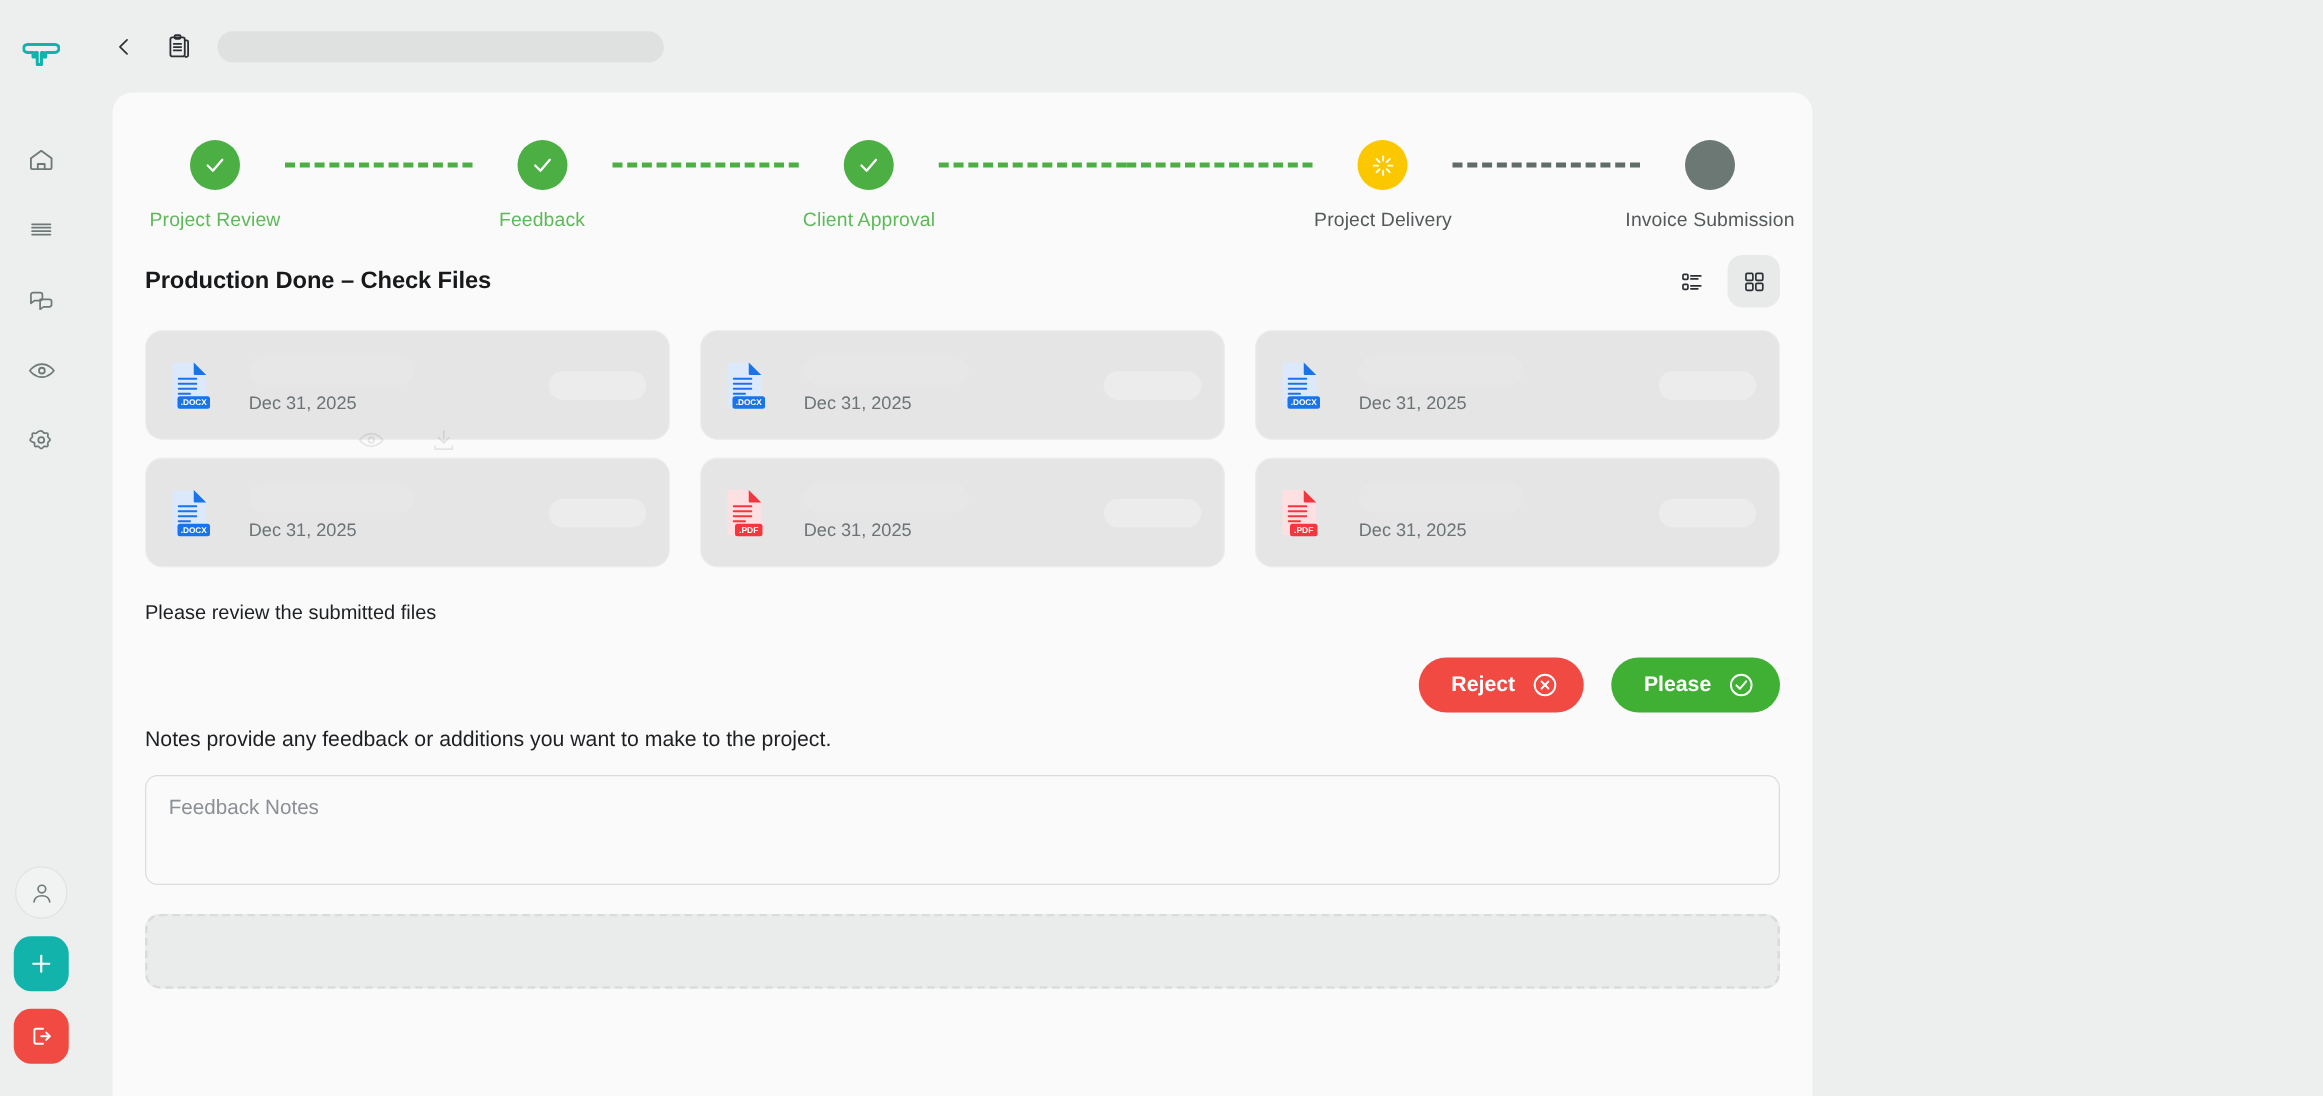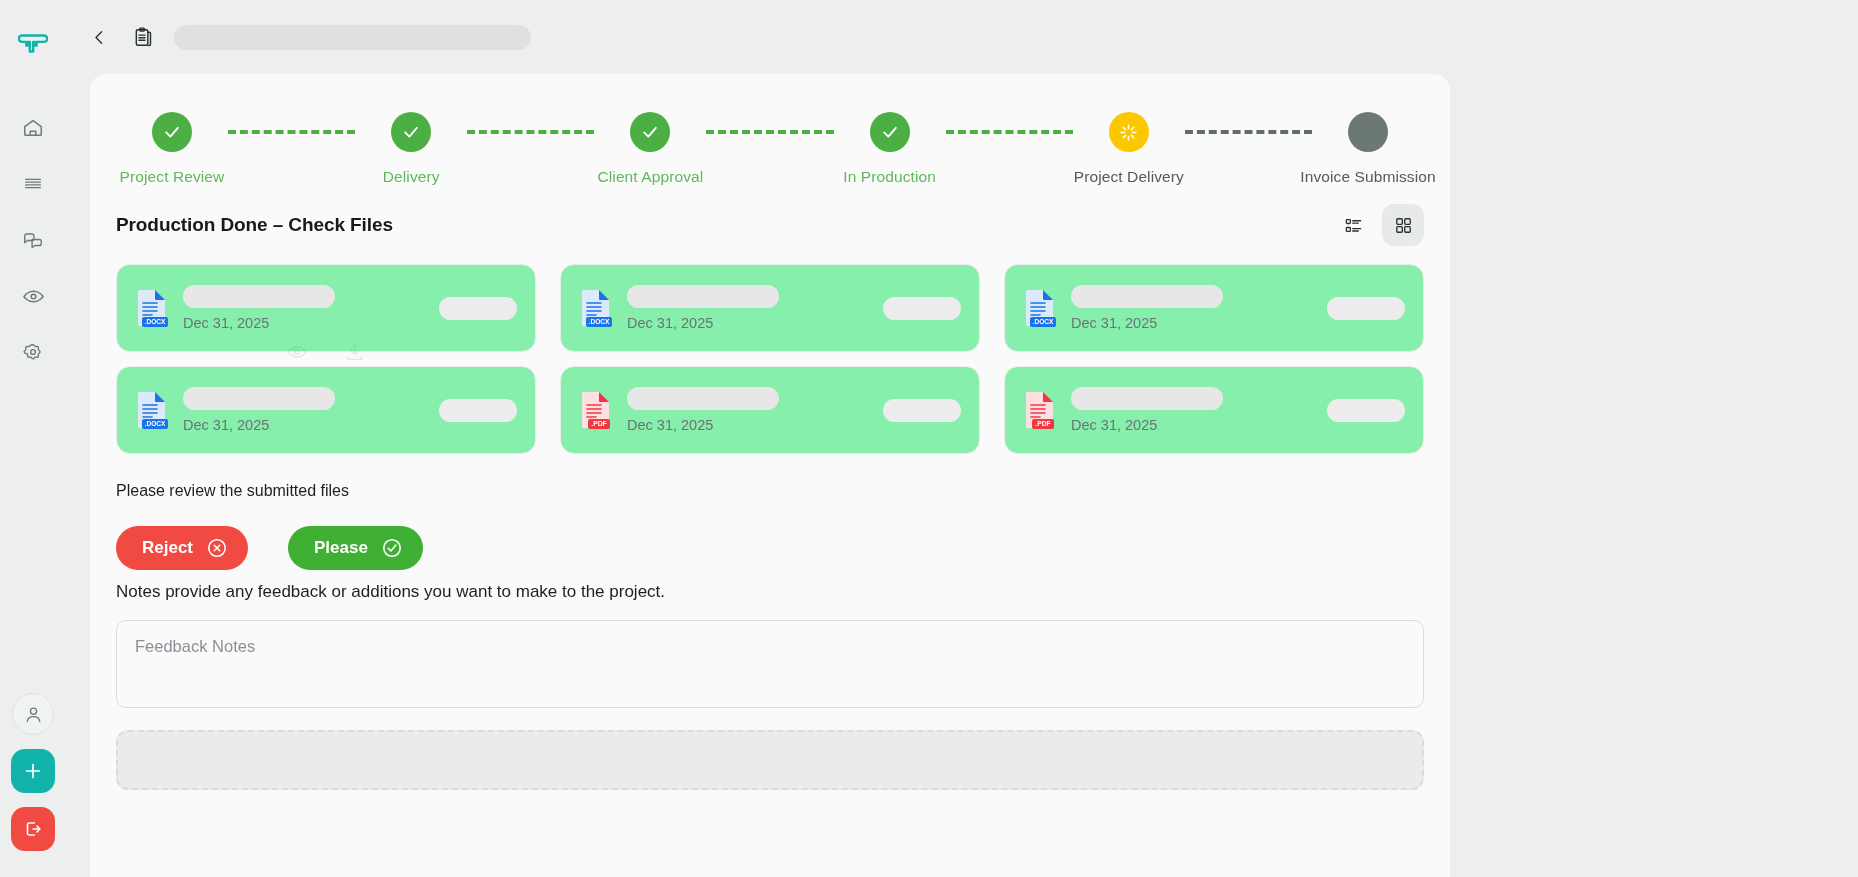--- a/index.html
+++ b/index.html
@@ -109,43 +109,43 @@
     cursor: pointer; background: transparent; border: none;
   }
   .view-btn.active { background: #e8eaea; }
 
   
   .file-grid {
     display: grid; grid-template-columns: repeat(3, 1fr);
     gap: 14px 24px; margin-top: 18px;
   }
   .file-card {
-    background: #86efac;
+    background: #e5e5e5;
     border: 1px solid #ededed;
     border-radius: 14px;
     height: 88px;
     display: flex; align-items: center;
-    padding: 0 18px; gap: 14px;
+    padding: 0 18px; gap: 30px;
     position: relative; cursor: pointer;
   }
   .file-icon { width: 34px; height: 40px; flex: 0 0 34px; position: relative; }
   .file-meta { flex: 1 1 auto; min-width: 0; }
   .name-skeleton { height: 23px; border-radius: 12px; background: #e7e7e7; width: 63%; }
   .file-date { margin-top: 7px; font-size: 14.5px; color: #6c7377; }
   .tag-skeleton {
     width: 78px; height: 23px; border-radius: 12px; background: #ececec; flex: 0 0 78px;
   }
   .hover-actions {
     position: absolute; bottom: -12px; left: 50%; transform: translateX(-50%);
     display: flex; gap: 36px; opacity: 0.10;
   }
 
   
   .review-line { margin-top: 28px; font-size: 16px; color: #1d1f22; }
-  .action-row { display: flex; justify-content: flex-start; gap: 40px; margin-top: 26px; }
+  .action-row { display: flex; justify-content: flex-end; gap: 22px; margin-top: 26px; }
   .pill-btn {
     height: 44px; border-radius: 22px; border: none; cursor: pointer;
     display: flex; align-items: center; gap: 13px;
     padding: 0 20px 0 26px;
     font-size: 17px; font-weight: 700; color: #ffffff;
     font-family: "Liberation Sans", sans-serif;
   }
   .btn-reject { background: #f04a42; }
   .btn-approve { background: #3fb034; }
 
@@ -274,42 +274,34 @@
             <div class="step-label label-done">Project Review</div>
           </div>
           <div class="connector"></div>
 
           <div class="step">
             <div class="step-bubble bubble-done">
               <svg width="20" height="20" viewBox="0 0 24 24" fill="none" stroke="#fff" stroke-width="2.2" stroke-linecap="round" stroke-linejoin="round">
                 <polyline points="5,12.5 10,17.5 19,7"></polyline>
               </svg>
             </div>
-            <div class="step-label label-done">Delivery</div>
+            <div class="step-label label-done">Feedback</div>
           </div>
           <div class="connector"></div>
 
           <div class="step">
             <div class="step-bubble bubble-done">
               <svg width="20" height="20" viewBox="0 0 24 24" fill="none" stroke="#fff" stroke-width="2.2" stroke-linecap="round" stroke-linejoin="round">
                 <polyline points="5,12.5 10,17.5 19,7"></polyline>
               </svg>
             </div>
             <div class="step-label label-done">Client Approval</div>
           </div>
           <div class="connector"></div>
 
-          <div class="step">
-            <div class="step-bubble bubble-done">
-              <svg width="20" height="20" viewBox="0 0 24 24" fill="none" stroke="#fff" stroke-width="2.2" stroke-linecap="round" stroke-linejoin="round">
-                <polyline points="5,12.5 10,17.5 19,7"></polyline>
-              </svg>
-            </div>
-            <div class="step-label label-done">In Production</div>
-          </div>
           <div class="connector"></div>
 
           <div class="step">
             <div class="step-bubble bubble-active">
               <svg width="21" height="21" viewBox="0 0 24 24" stroke="#fff" stroke-width="1.7" stroke-linecap="round">
                 <line x1="12" y1="3.5" x2="12" y2="7.4"></line>
                 <line x1="12" y1="16.6" x2="12" y2="20.5"></line>
                 <line x1="3.5" y1="12" x2="7.4" y2="12"></line>
                 <line x1="16.6" y1="12" x2="20.5" y2="12"></line>
                 <line x1="6" y1="6" x2="8.7" y2="8.7"></line>

